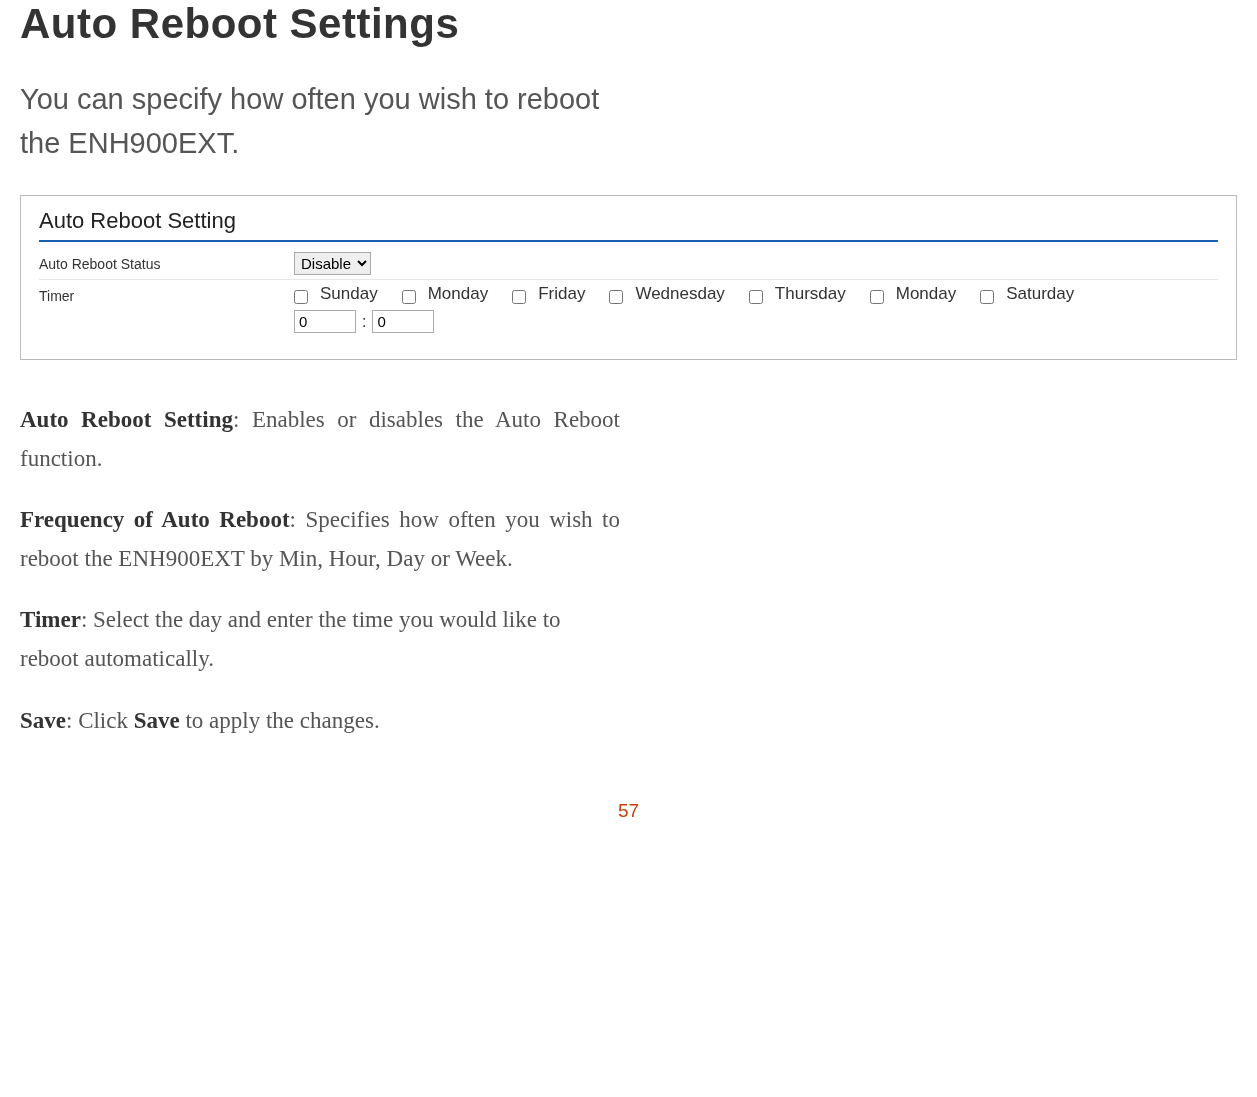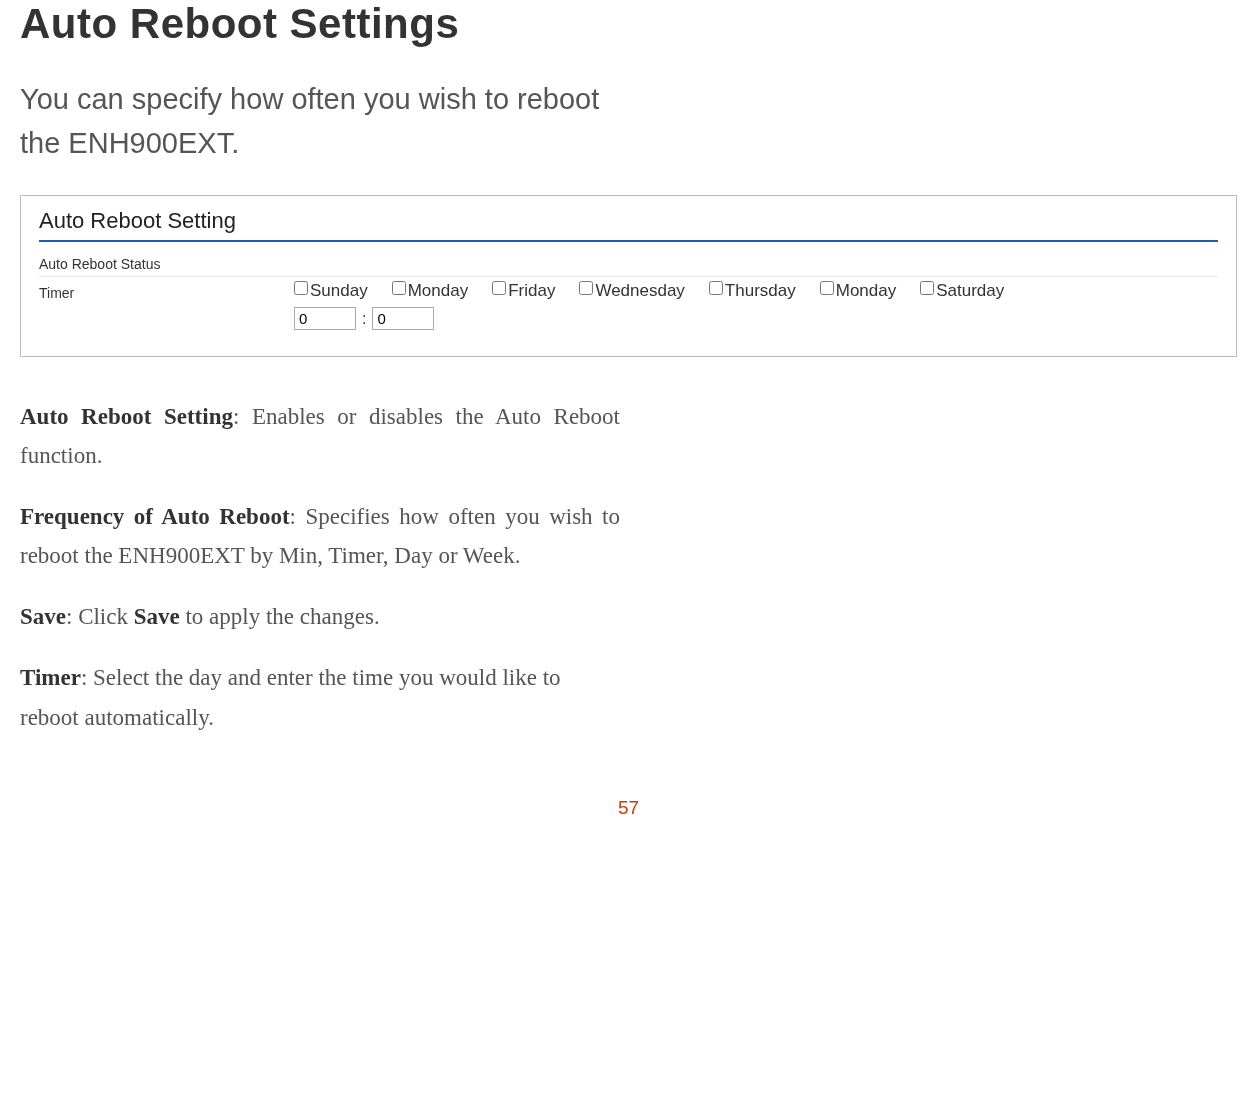--- a/index.html
+++ b/index.html
@@ -67,22 +67,22 @@
   }
   .days-row {
     display: flex;
     gap: 24px;
     align-items: center;
     margin-bottom: 6px;
     flex-wrap: wrap;
   }
   .day-item {
     display: flex;
-    align-items: flex-start;
-    gap: 2px;
+    align-items: flex-end;
+    gap: 12px;
     font-size: 17px;
     color: #333;
   }
   input[type="checkbox"] {
     width: 14px;
     height: 14px;
     margin: 0;
   }
   .time-row {
     display: flex;
@@ -131,20 +131,25 @@
 <h1 class="page-title">Auto Reboot Settings</h1>
 
 <div class="intro-text">You can specify how often you wish to reboot the ENH900EXT.</div>
 
 <div class="panel">
   <div class="panel-heading">Auto Reboot Setting</div>
   <hr class="panel-divider">
 
   <div class="form-row">
     <div class="form-label">Auto Reboot Status</div>
+    <div class="form-control-cell">
+      <select>
+        <option>Disable</option>
+      </select>
+    </div>
   </div>
 
   <div class="form-row">
     <div class="form-label">Timer</div>
     <div class="form-control-cell">
       <div class="days-row">
         <label class="day-item">
           <input type="checkbox" style="">
           <span>Sunday</span>
         </label>
@@ -180,23 +185,23 @@
       </div>
     </div>
   </div>
 </div>
 
 <div class="body-text">
   <p class="justify">
     <span class="bold">Auto Reboot Setting</span><span>: Enables or disables the Auto Reboot function.</span>
   </p>
   <p class="justify">
-    <span class="bold">Frequency of Auto Reboot</span><span>: Specifies how often you wish to reboot the ENH900EXT by Min, Timer, Day or Week.</span>
+    <span class="bold">Frequency of Auto Reboot</span><span>: Specifies how often you wish to reboot the ENH900EXT by Min, Hour, Day or Week.</span>
+  </p>
+  <p>
+    <span class="bold">Timer</span><span>: Select the day and enter the time you would like to reboot automatically.</span>
   </p>
   <p>
     <span class="bold">Save</span><span>: Click </span><span class="bold">Save</span><span> to apply the changes.</span>
   </p>
-  <p>
-    <span class="bold">Timer</span><span>: Select the day and enter the time you would like to reboot automatically.</span>
-  </p>
 </div>
 
 <div class="page-num">57</div>
 
 </body></html>

